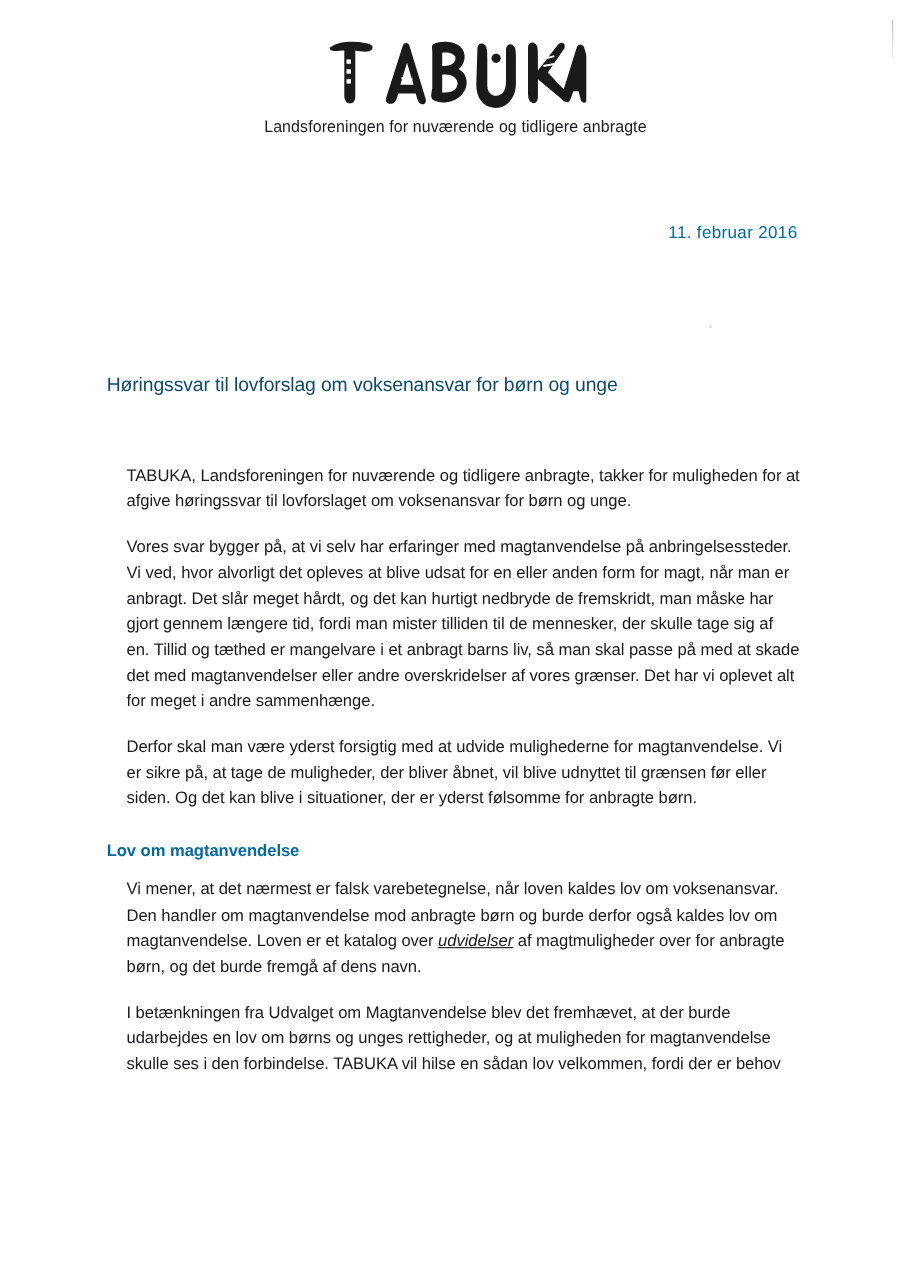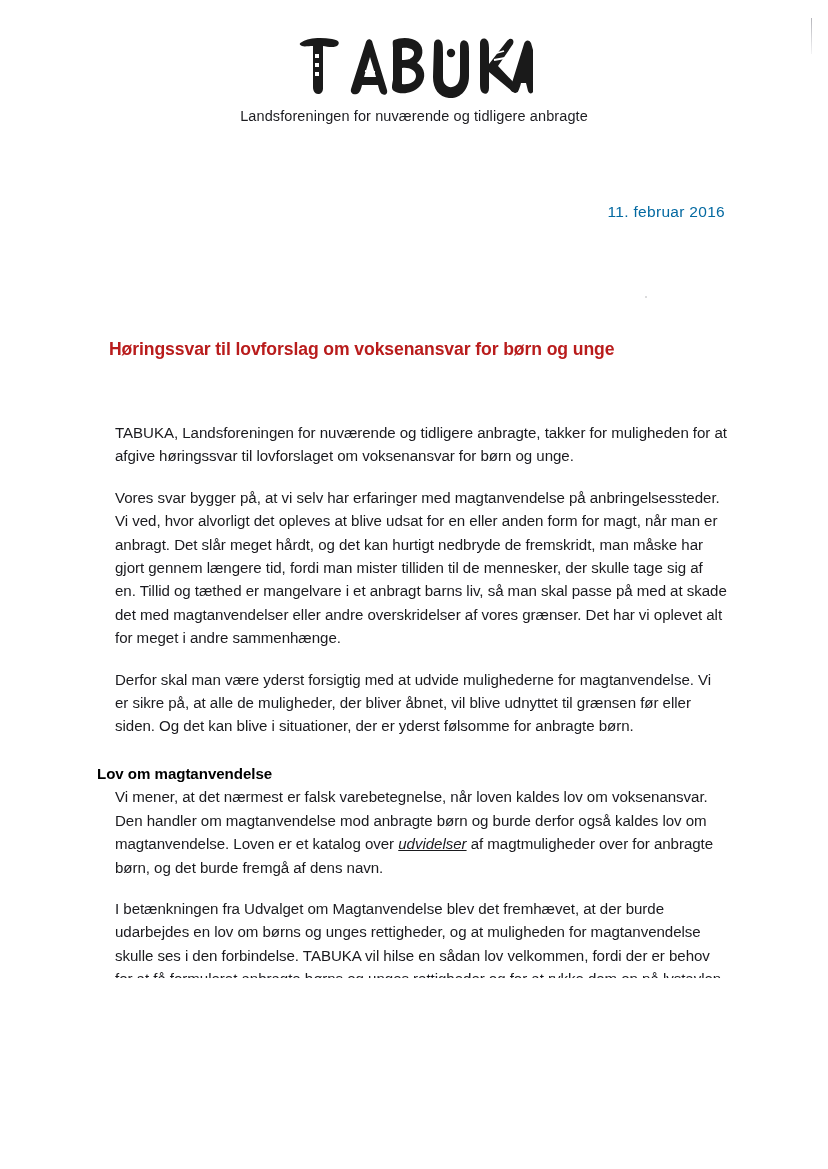--- a/index.html
+++ b/index.html
@@ -75,24 +75,23 @@
     white-space: nowrap;
   }
 
   
   .doc-title {
     position: absolute;
     left: 97px;
     top: 327px;
     width: 640px;
     font-size: 17.6px;
-    font-weight: bold;
+    font-weight: normal;
     letter-spacing: -0.1px;
-    color: #b91c1c;
-    margin-left: 12px;
+    color: #0c4a6e;
   }
 
   
   .body-block {
     position: absolute;
     left: 97px;
     top: 421px;
     width: 630px;
   }
   .para {
@@ -101,22 +100,22 @@
     color: #1a1a1e;
     margin: 0 0 18px 18px;
     letter-spacing: -0.05px;
     text-align: left;
   }
   .para.tight { margin-bottom: 0; }
   .section-head {
     font-size: 15.1px;
     line-height: 23.4px;
     font-weight: bold;
-    color: #000000;
-    margin: 24px 0 0 0;
+    color: #0369a1;
+    margin: 24px 0 12px 0;
     letter-spacing: -0.05px;
   }
   .em-underline {
     font-style: italic;
     text-decoration: underline;
     text-underline-offset: 1px;
   }
 
   
   .footer {
@@ -184,21 +183,21 @@
   <div class="date-line">11. februar 2016</div>
 
   <h1 class="doc-title">Høringssvar til lovforslag om voksenansvar for børn og unge</h1>
 
   <div class="body-block">
 
     <p class="para">TABUKA, Landsforeningen for nuværende og tidligere anbragte, takker for muligheden for at afgive høringssvar til lovforslaget om voksenansvar for børn og unge.</p>
 
     <p class="para">Vores svar bygger på, at vi selv har erfaringer med magtanvendelse på anbringelsessteder. Vi ved, hvor alvorligt det opleves at blive udsat for en eller anden form for magt, når man er anbragt. Det slår meget hårdt, og det kan hurtigt nedbryde de fremskridt, man måske har gjort gennem længere tid, fordi man mister tilliden til de mennesker, der skulle tage sig af en. Tillid og tæthed er mangelvare i et anbragt barns liv, så man skal passe på med at skade det med magtanvendelser eller andre overskridelser af vores grænser.  Det har vi oplevet alt for meget i andre sammenhænge.</p>
 
-    <p class="para">Derfor skal man være yderst forsigtig med at udvide mulighederne for magtanvendelse. Vi er sikre på, at alle de muligheder, der bliver åbnet, vil blive udnyttet til grænsen før eller siden. Og det kan blive i situationer, der er yderst følsomme for anbragte børn.</p>
+    <p class="para">Derfor skal man være yderst forsigtig med at udvide mulighederne for magtanvendelse. Vi er sikre på, at tage de muligheder, der bliver åbnet, vil blive udnyttet til grænsen før eller siden. Og det kan blive i situationer, der er yderst følsomme for anbragte børn.</p>
 
     <h2 class="section-head">Lov om magtanvendelse</h2>
 
     <p class="para tight" style="margin-top:0;margin-bottom:18px;">
       <span>Vi mener, at det nærmest er falsk varebetegnelse, når loven kaldes lov om voksenansvar. Den handler om magtanvendelse mod anbragte børn og burde derfor også kaldes lov om magtanvendelse. Loven er et katalog over </span><span class="em-underline">udvidelser</span><span> af magtmuligheder over for anbragte børn, og det burde fremgå af dens navn.</span>
     </p>
 
     <p class="para">I betænkningen fra Udvalget om Magtanvendelse blev det fremhævet, at der burde udarbejdes en lov om børns og unges rettigheder, og at muligheden for magtanvendelse skulle ses i den forbindelse. TABUKA vil hilse en sådan lov velkommen, fordi der er behov for at få formuleret anbragte børns og unges rettigheder og for at rykke dem op på lystavlen i det sociale system. Det kunne også være et signal til hele systemet om at styrke arbejdet for at få børnene ind i gode forløb, der kan bringe dem videre i deres liv og fri af de situationer, hvor magtanvendelse kan komme på tale.</p>
   </div>
 

